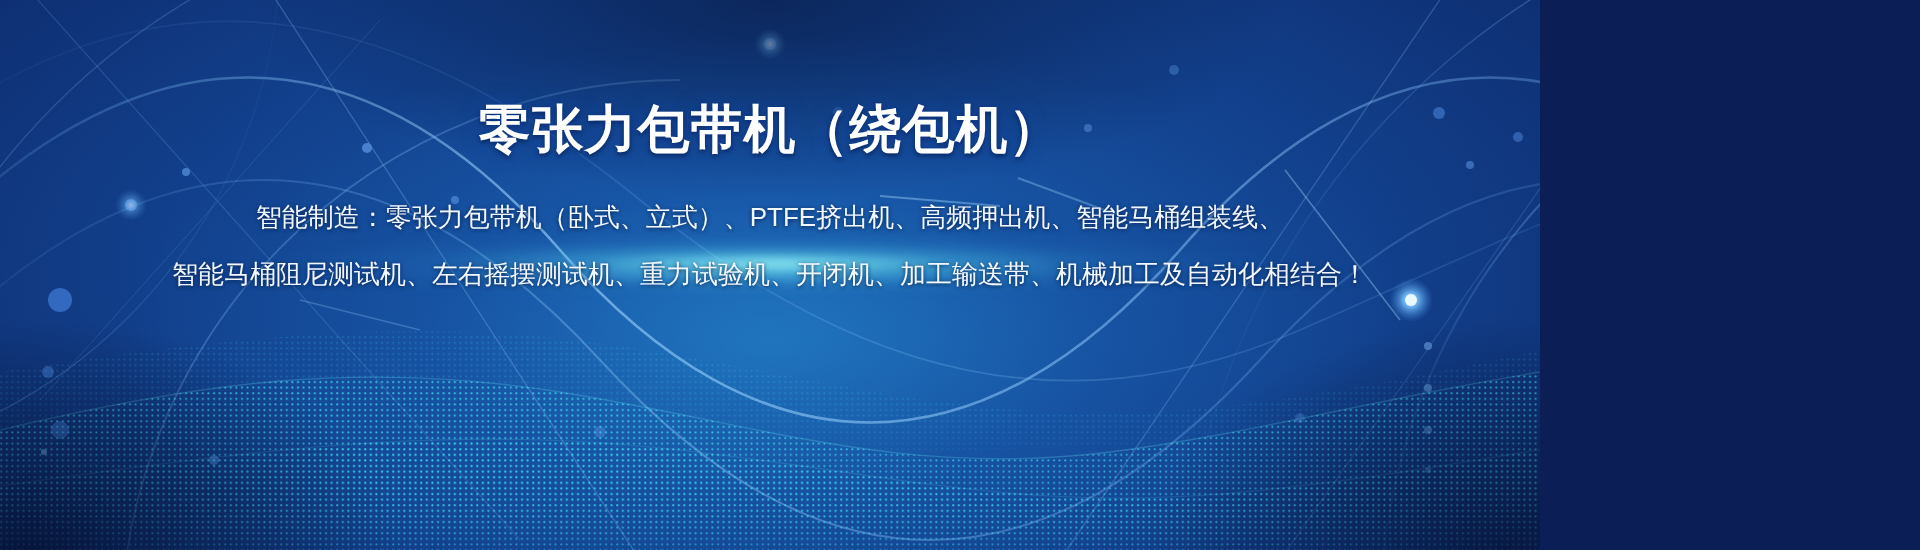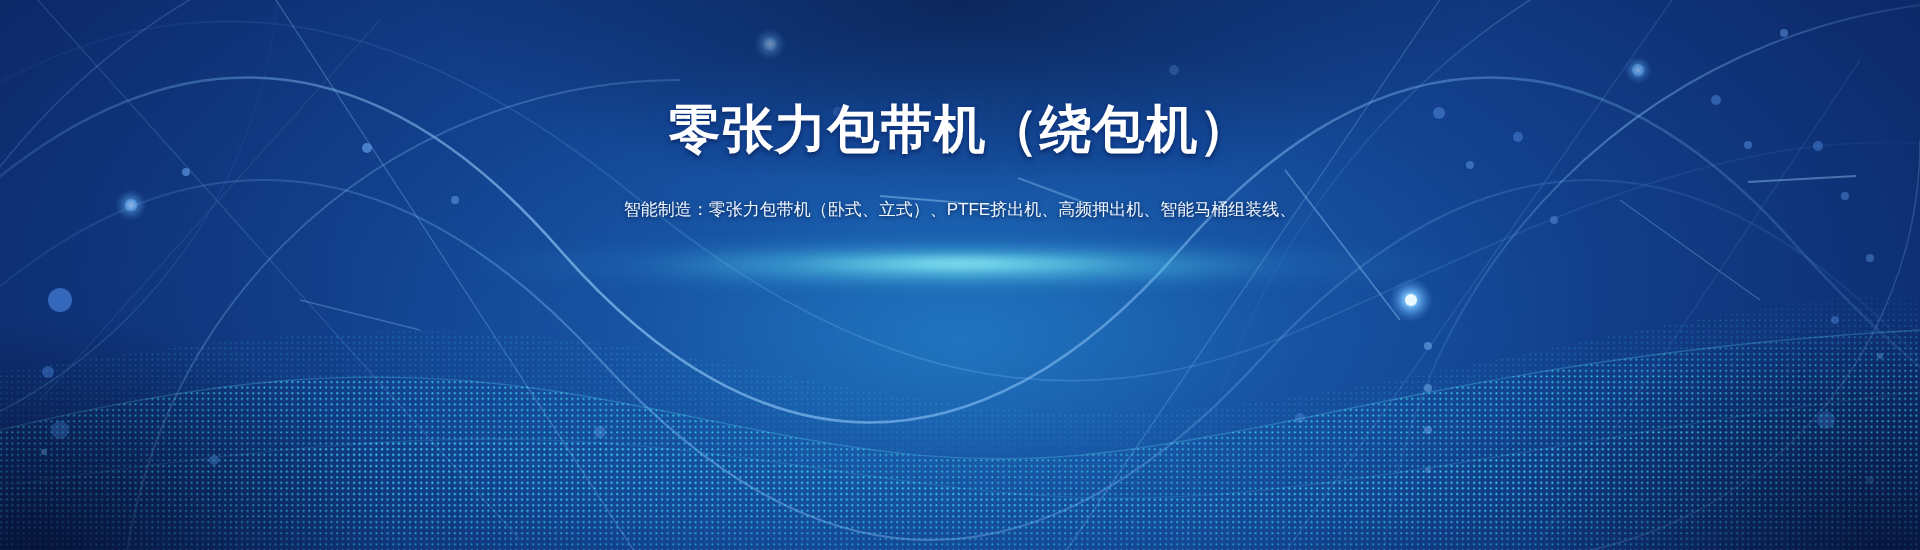--- a/index.html
+++ b/index.html
@@ -6,21 +6,21 @@
   * { margin:0; padding:0; box-sizing:border-box; }
   html,body {
     width:1920px; height:550px;
     overflow:hidden;
     background:#0b1f56;
     font-family:"Liberation Sans","DejaVu Sans",sans-serif;
   }
 
   #banner{
     position:relative;
-    width:1920px; height:550px;
+    width:1540px; height:550px;
     overflow:hidden;
     background:
       radial-gradient(ellipse 900px 420px at 50% 62%, rgba(40,150,220,0.55) 0%, rgba(28,110,195,0.30) 38%, rgba(15,55,140,0.0) 72%),
       radial-gradient(ellipse 1500px 700px at 50% 50%, #17509f 0%, #12408c 40%, #0d2a6b 72%, #0a1f52 100%),
       linear-gradient(180deg,#0a1c4e 0%, #123c8a 45%, #0e2c6e 75%, #0a1f52 100%);
   }
 
   .layer{ position:absolute; inset:0; }
   .layer svg{ display:block; width:1920px; height:550px; }
 
@@ -72,21 +72,21 @@
     letter-spacing:1px;
     line-height:1.28;
     text-align:center;
     text-shadow:0 0 18px rgba(20,70,160,0.95), 0 2px 5px rgba(4,18,60,0.85);
     white-space:nowrap;
   }
   .headline.l2{ margin-top:10px; letter-spacing:0px; }
 
   .subline{
     color:#f2f8ff;
-    font-size:17px;
+    font-size:26px;
     font-weight:normal;
     line-height:1.55;
     text-align:right;
     text-shadow:0 1px 4px rgba(6,25,70,0.9);
     white-space:nowrap;
   }
   .subline.s1{ margin-top:34px; }
   .subline.s2{ margin-top:17px; }
 </style>
 </head>
@@ -319,15 +319,16 @@
   </div>
 
   <div id="glow-strip"></div>
   <div id="glow-core"></div>
 
   <div id="vignette"></div>
 
   <div id="content">
     <div class="headline l1">零张力包带机（绕包机）</div>
     <div class="subline s1">智能制造：零张力包带机（卧式、立式）、PTFE挤出机、高频押出机、智能马桶组装线、</div>
+    <div class="subline s2">智能马桶阻尼测试机、左右摇摆测试机、重力试验机、开闭机、加工输送带、机械加工及自动化相结合！</div>
   </div>
 
 </div>
 
 </body></html>

